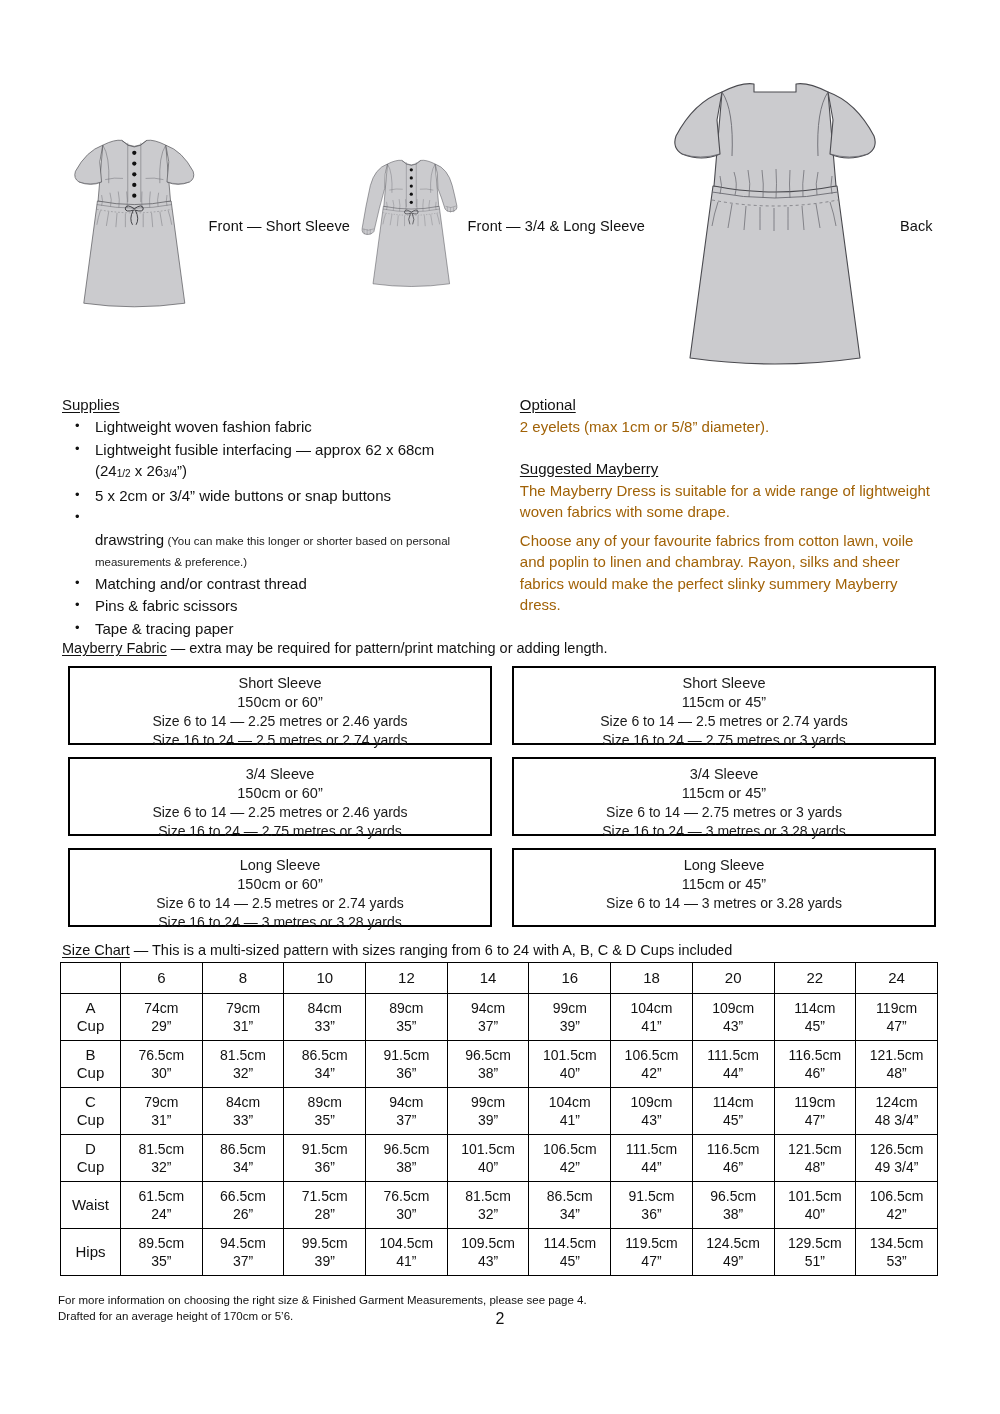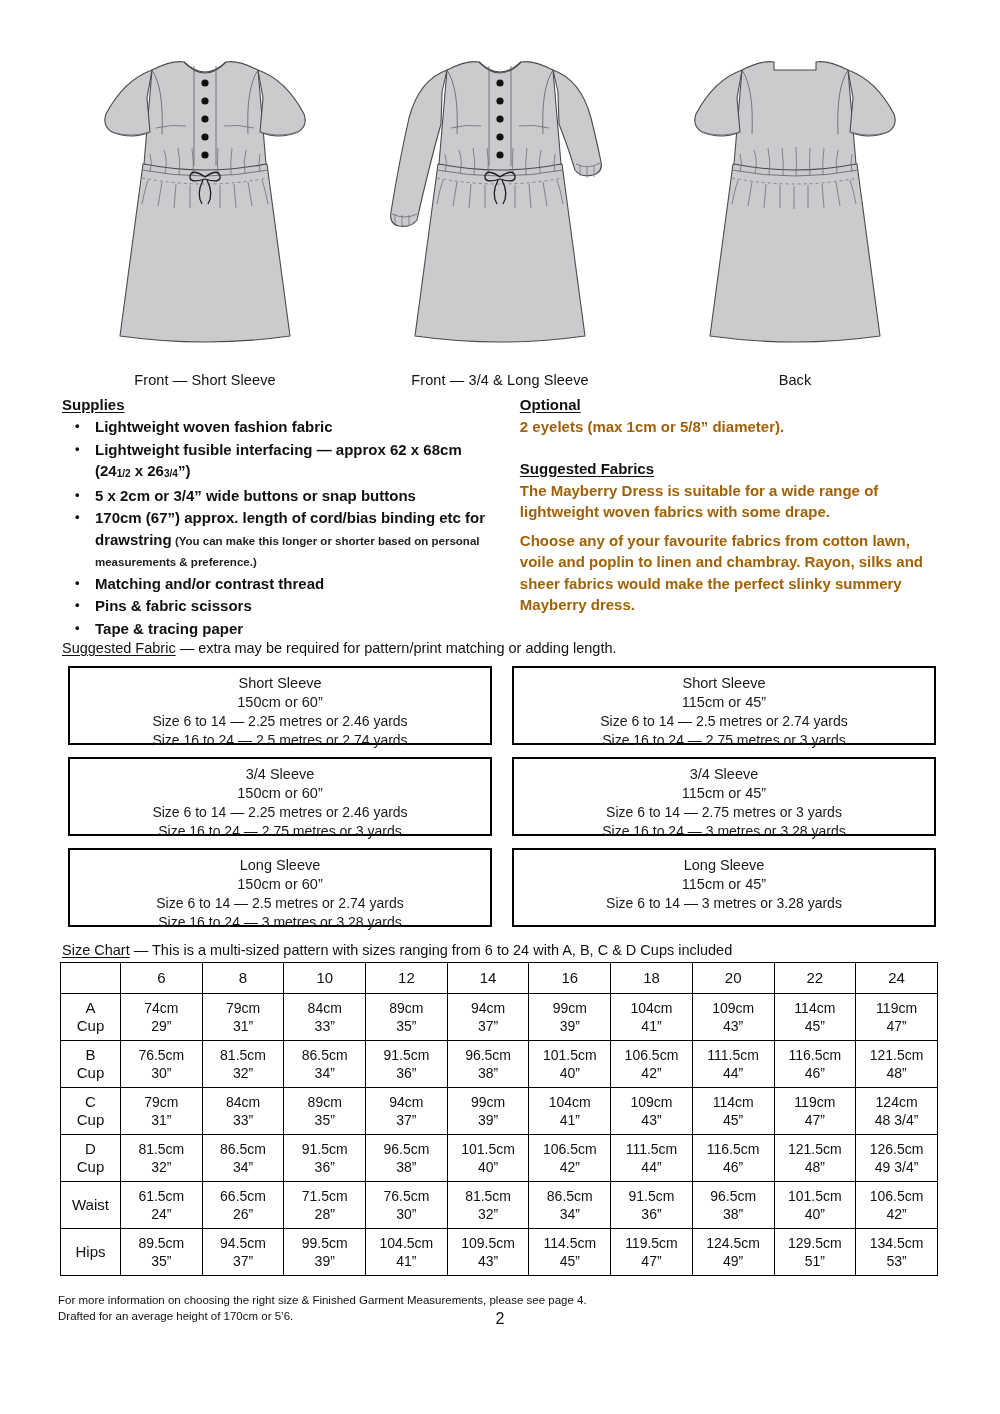--- a/index.html
+++ b/index.html
@@ -23,41 +23,39 @@
     left: 60px;
     width: 880px;
     height: 350px;
     display: flex;
     justify-content: space-between;
     align-items: flex-end;
   }
   .illus-cell {
     width: 290px;
     display: flex;
-    flex-direction: column;
     align-items: center;
   }
   .illus-cell svg { display: block; }
   .illus-caption {
     margin-top: 6px;
     font-size: 14.5px;
     letter-spacing: .1px;
     color: #111;
     white-space: nowrap;
   }
 
   
   .cols {
     position: absolute;
     top: 396px;
     left: 62px;
     width: 880px;
     display: flex;
     gap: 12px;
-    font-weight: bold;
   }
   .col-left { width: 452px; }
   .col-right { width: 428px; }
 
   .sec-head {
     font-size: 15px;
     text-decoration: underline;
     text-underline-offset: 2px;
     margin: 0 0 3px 0;
     color: #111;
@@ -385,41 +383,41 @@
   <div class="col-left">
     <div class="sec-head">Supplies</div>
     <ul class="supplies">
       <li><span>Lightweight woven fashion fabric</span></li>
       <li>
         <span>Lightweight fusible interfacing — approx 62 x 68cm</span><br>
         <span>(24</span><span class="frac">1/2</span><span> x 26</span><span class="frac">3/4</span><span>”)</span>
       </li>
       <li><span>5 x 2cm or 3/4” wide buttons or snap buttons</span></li>
       <li>
-        <span>170cm (67”) approx. length of cord/bias binding etc for</span><br>
+        <br>
         <span>drawstring</span><span class="note"> (You can make this longer or shorter based on personal measurements &amp; preference.)</span>
       </li>
       <li><span>Matching and/or contrast thread</span></li>
       <li><span>Pins &amp; fabric scissors</span></li>
       <li><span>Tape &amp; tracing paper</span></li>
     </ul>
   </div>
 
   <div class="col-right">
     <div class="sec-head">Optional</div>
     <p class="para">2 eyelets (max 1cm or 5/8” diameter).</p>
 
-    <div class="sec-head spaced">Suggested Fabrics</div>
+    <div class="sec-head spaced">Suggested Mayberry</div>
     <p class="para">The Mayberry Dress is suitable for a wide range of lightweight woven fabrics with some drape.</p>
     <p class="para">Choose any of your favourite fabrics from cotton lawn, voile and poplin to linen and chambray. Rayon, silks and sheer fabrics would make the perfect slinky summery Mayberry dress.</p>
   </div>
 </div>
 
 <div class="req-line">
-  <u>Suggested Fabric</u><span> — extra may be required for pattern/print matching or adding length.</span>
+  <u>Mayberry Fabric</u><span> — extra may be required for pattern/print matching or adding length.</span>
 </div>
 
 <div class="fabric-grid">
   <div class="fbox">
     <div class="t1">Short Sleeve</div>
     <div class="t2">150cm or 60”</div>
     <div class="t3">Size 6 to 14 — 2.25 metres or 2.46 yards</div>
     <div class="t3">Size 16 to 24 — 2.5 metres or 2.74 yards</div>
   </div>
   <div class="fbox">

